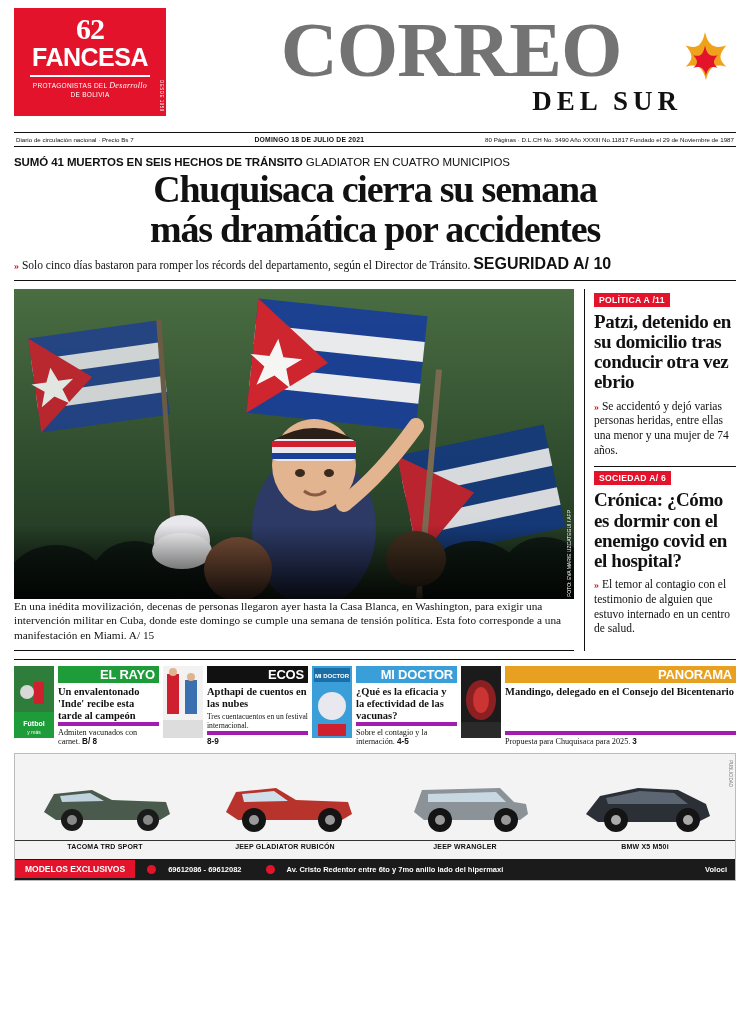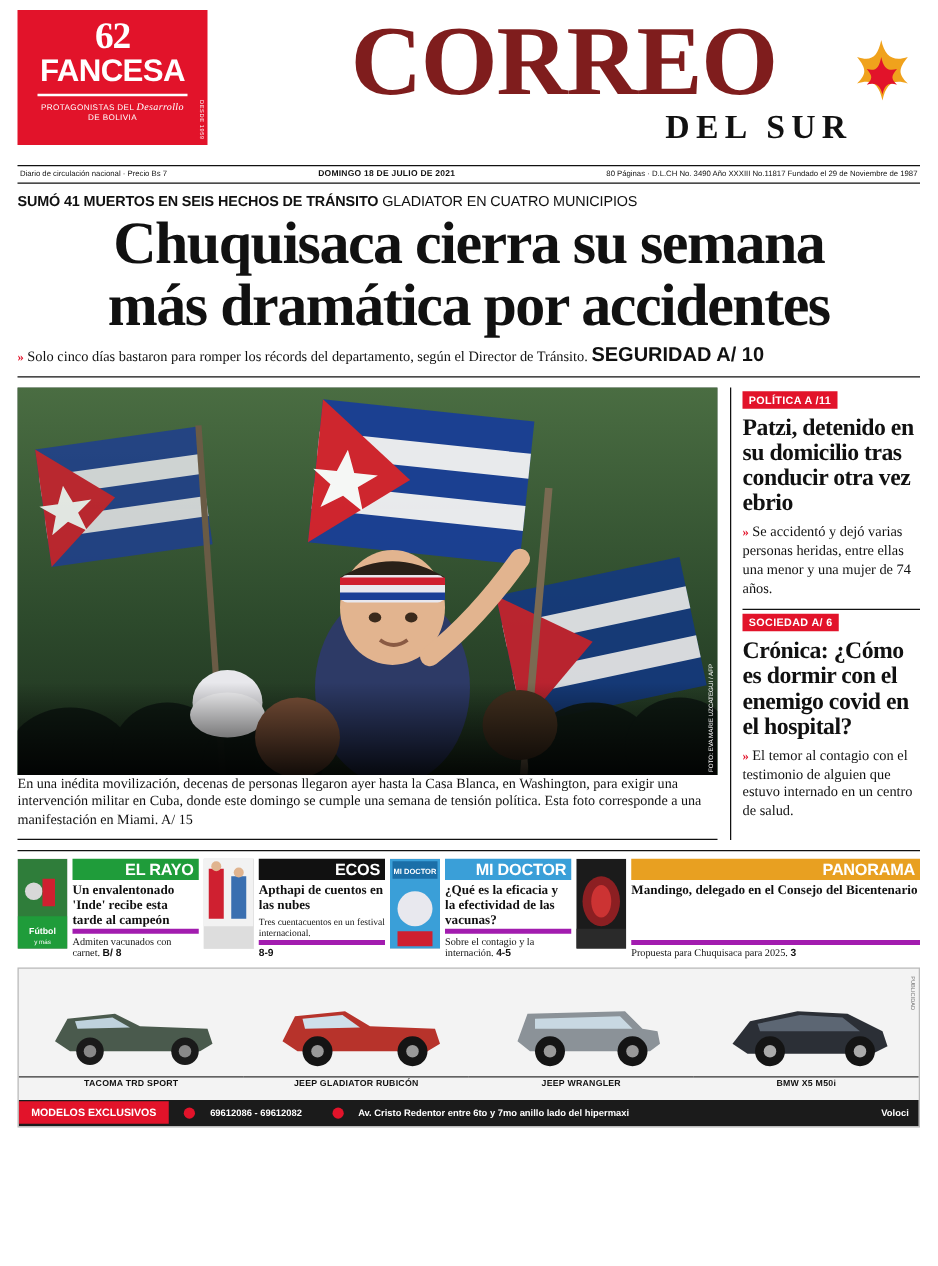--- a/index.html
+++ b/index.html
@@ -38,21 +38,21 @@
   }
   .logo-tag i { font-style: italic; font-family: "Liberation Serif", serif; font-size: 8px; }
   .logo-side {
     position: absolute; right: 2px; bottom: 4px; writing-mode: vertical-rl;
     font-family: "Liberation Sans", sans-serif; font-size: 4.5px; letter-spacing: .5px;
   }
   .title-wrap { flex: 1; position: relative; display: flex; align-items: flex-start; justify-content: center; }
   .title-main {
     font-family: "Liberation Serif", serif; font-weight: bold;
     font-size: 79px; line-height: .92; letter-spacing: -1px; margin: 6px 0 0 0;
-    color: #7f1d1d;
+    color: #737373;
   }
   .title-sub {
     position: absolute; right: 54px; top: 78px;
     font-family: "Liberation Serif", serif; font-weight: bold;
     font-size: 27px; letter-spacing: 5px; color: #111;
   }
   .flame { position: absolute; right: 2px; top: 22px; width: 58px; height: 62px; }
 
   
   .infobar {
@@ -64,21 +64,21 @@
   .infobar .center { font-weight: bold; font-size: 6.8px; letter-spacing: .2px; }
 
   
   .kicker {
     font-family: "Liberation Sans", sans-serif; font-size: 11.5px;
     margin: 9px 0 2px 0; letter-spacing: -.1px;
   }
   .kicker b { font-weight: bold; }
   .headline {
     font-family: "Liberation Serif", serif; font-weight: bold;
-    font-size: 48px; line-height: 1.04; letter-spacing: -1.2px;
+    font-size: 38px; line-height: 1.04; letter-spacing: -1.2px;
     text-align: center; margin: 0 0 6px 0;
   }
   .lead {
     font-family: "Liberation Serif", serif; font-size: 11.5px;
     border-bottom: 1px solid #111; padding-bottom: 7px; margin-bottom: 8px;
   }
   .lead .sec { font-family: "Liberation Sans", sans-serif; font-weight: bold; font-size: 16px; }
   .chev { color: #e2132a; font-weight: bold; font-size: 10px; }
 
   

